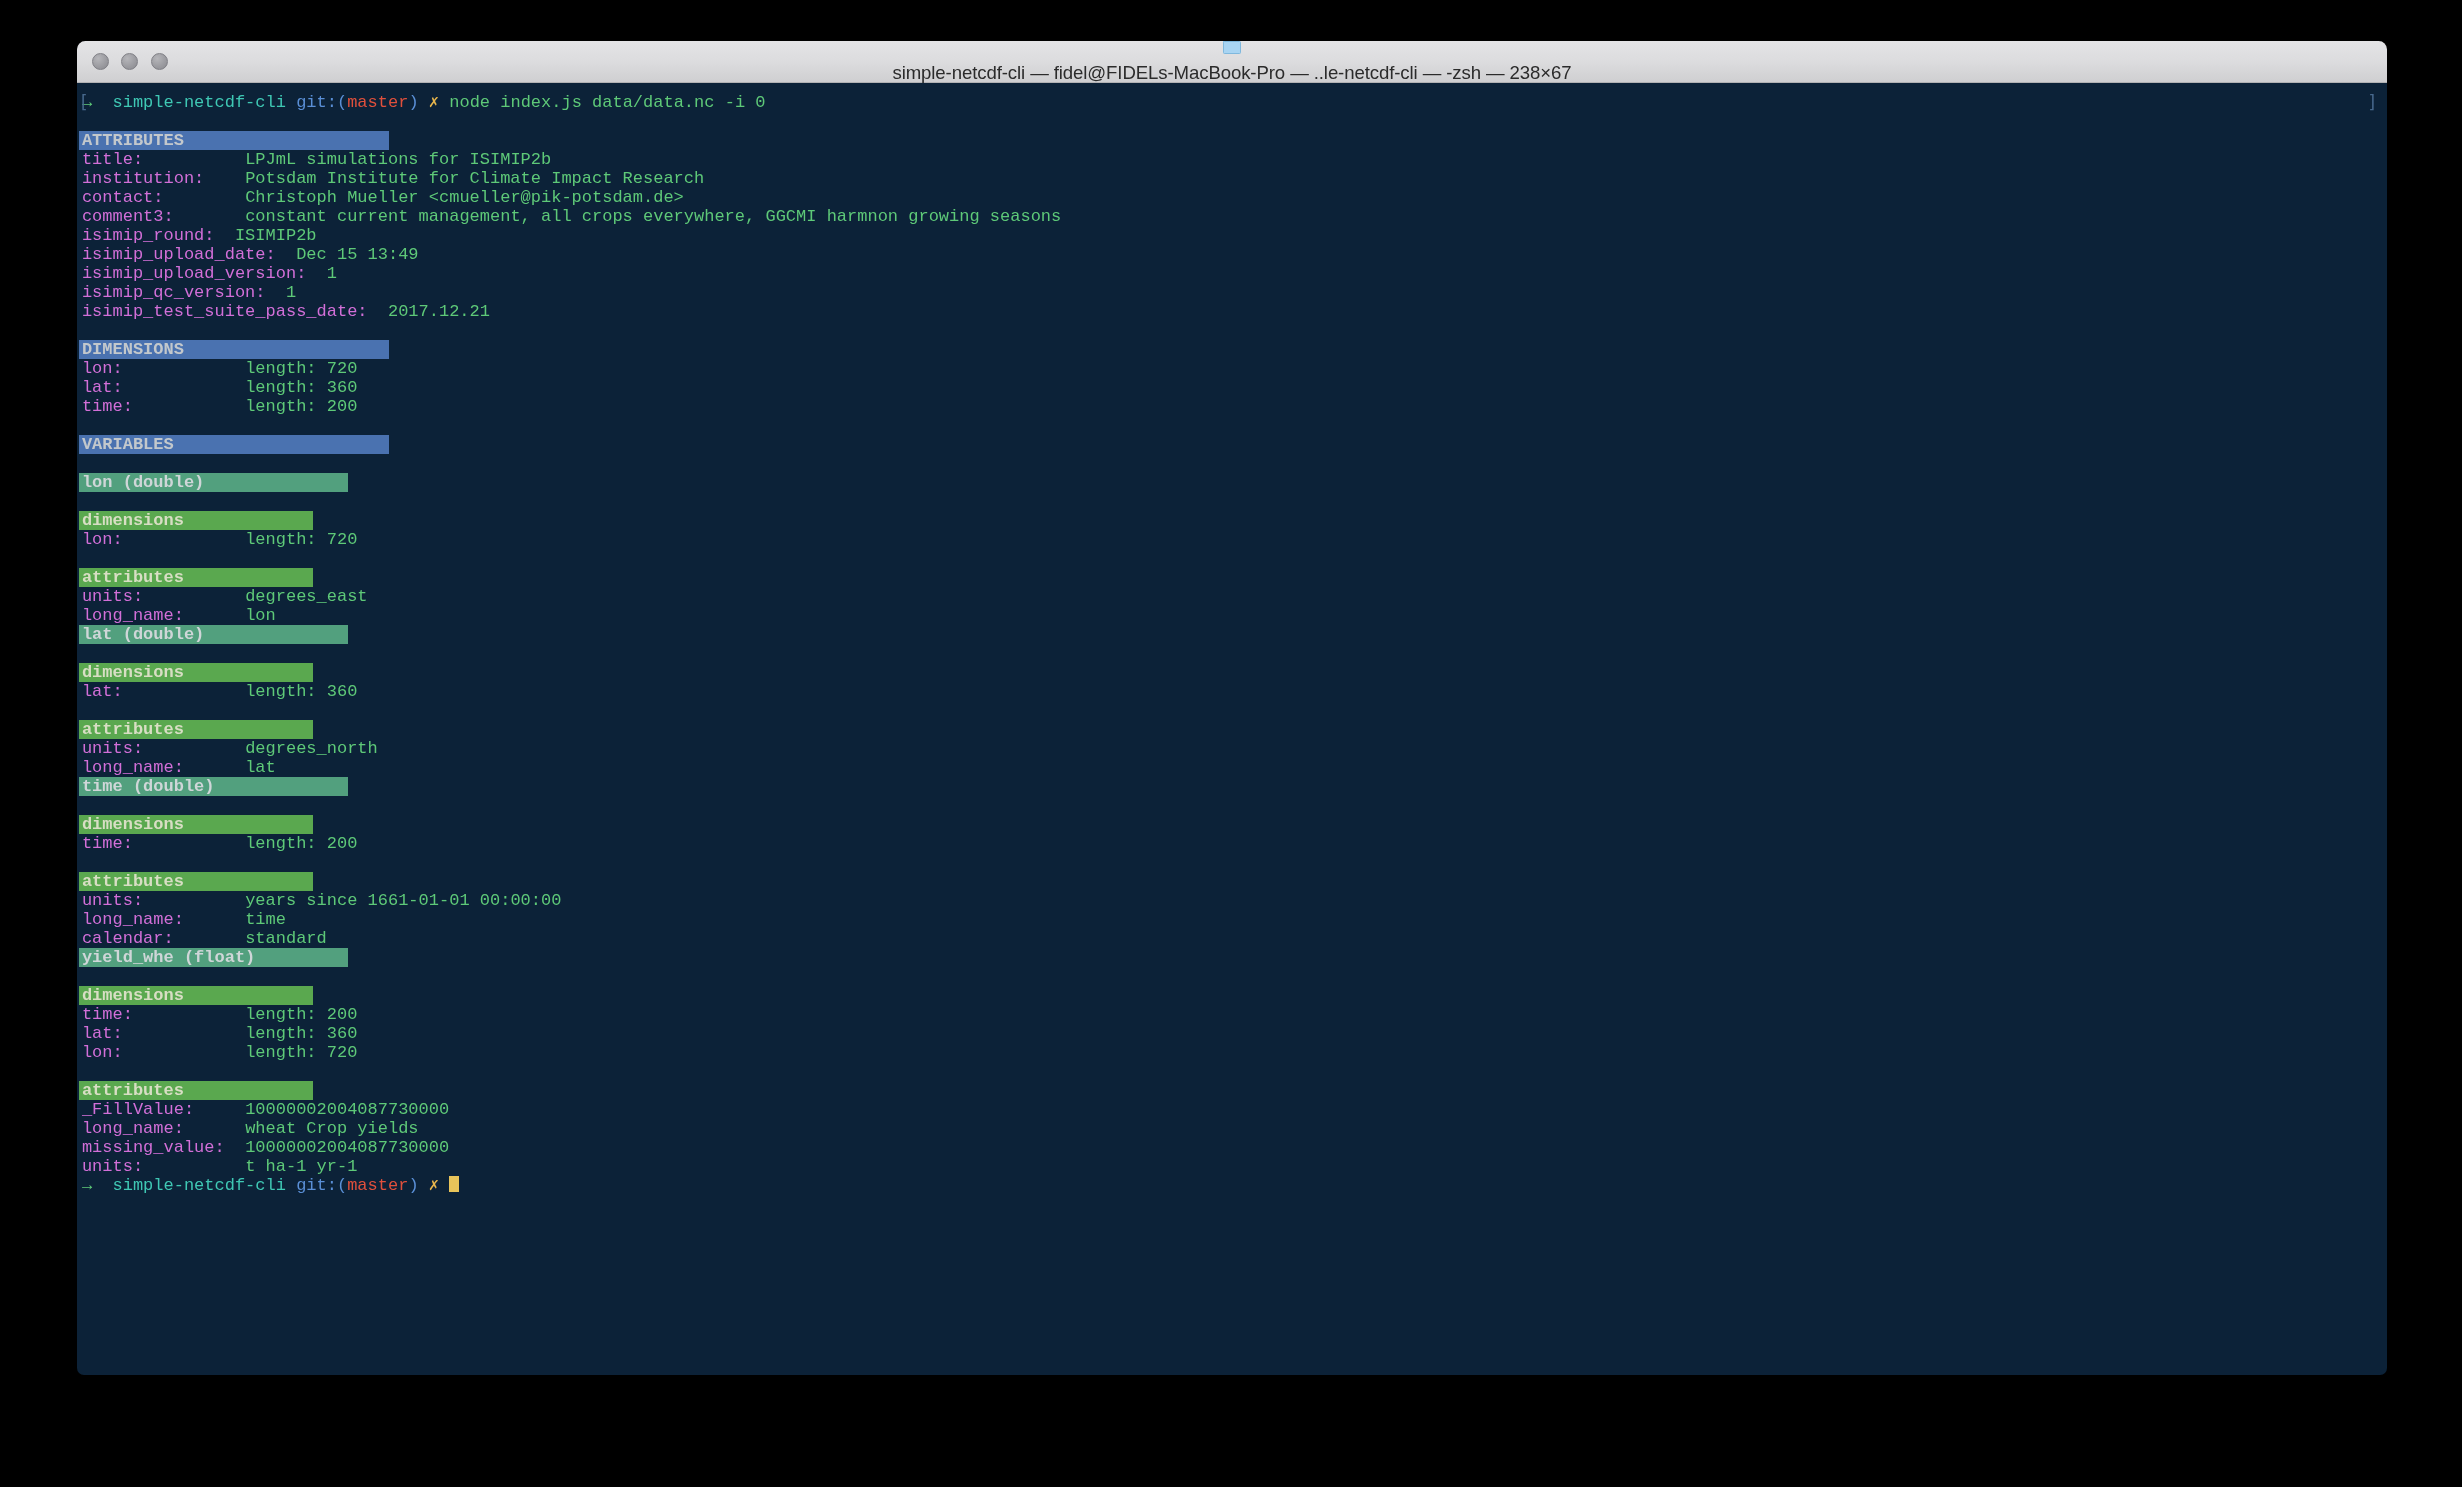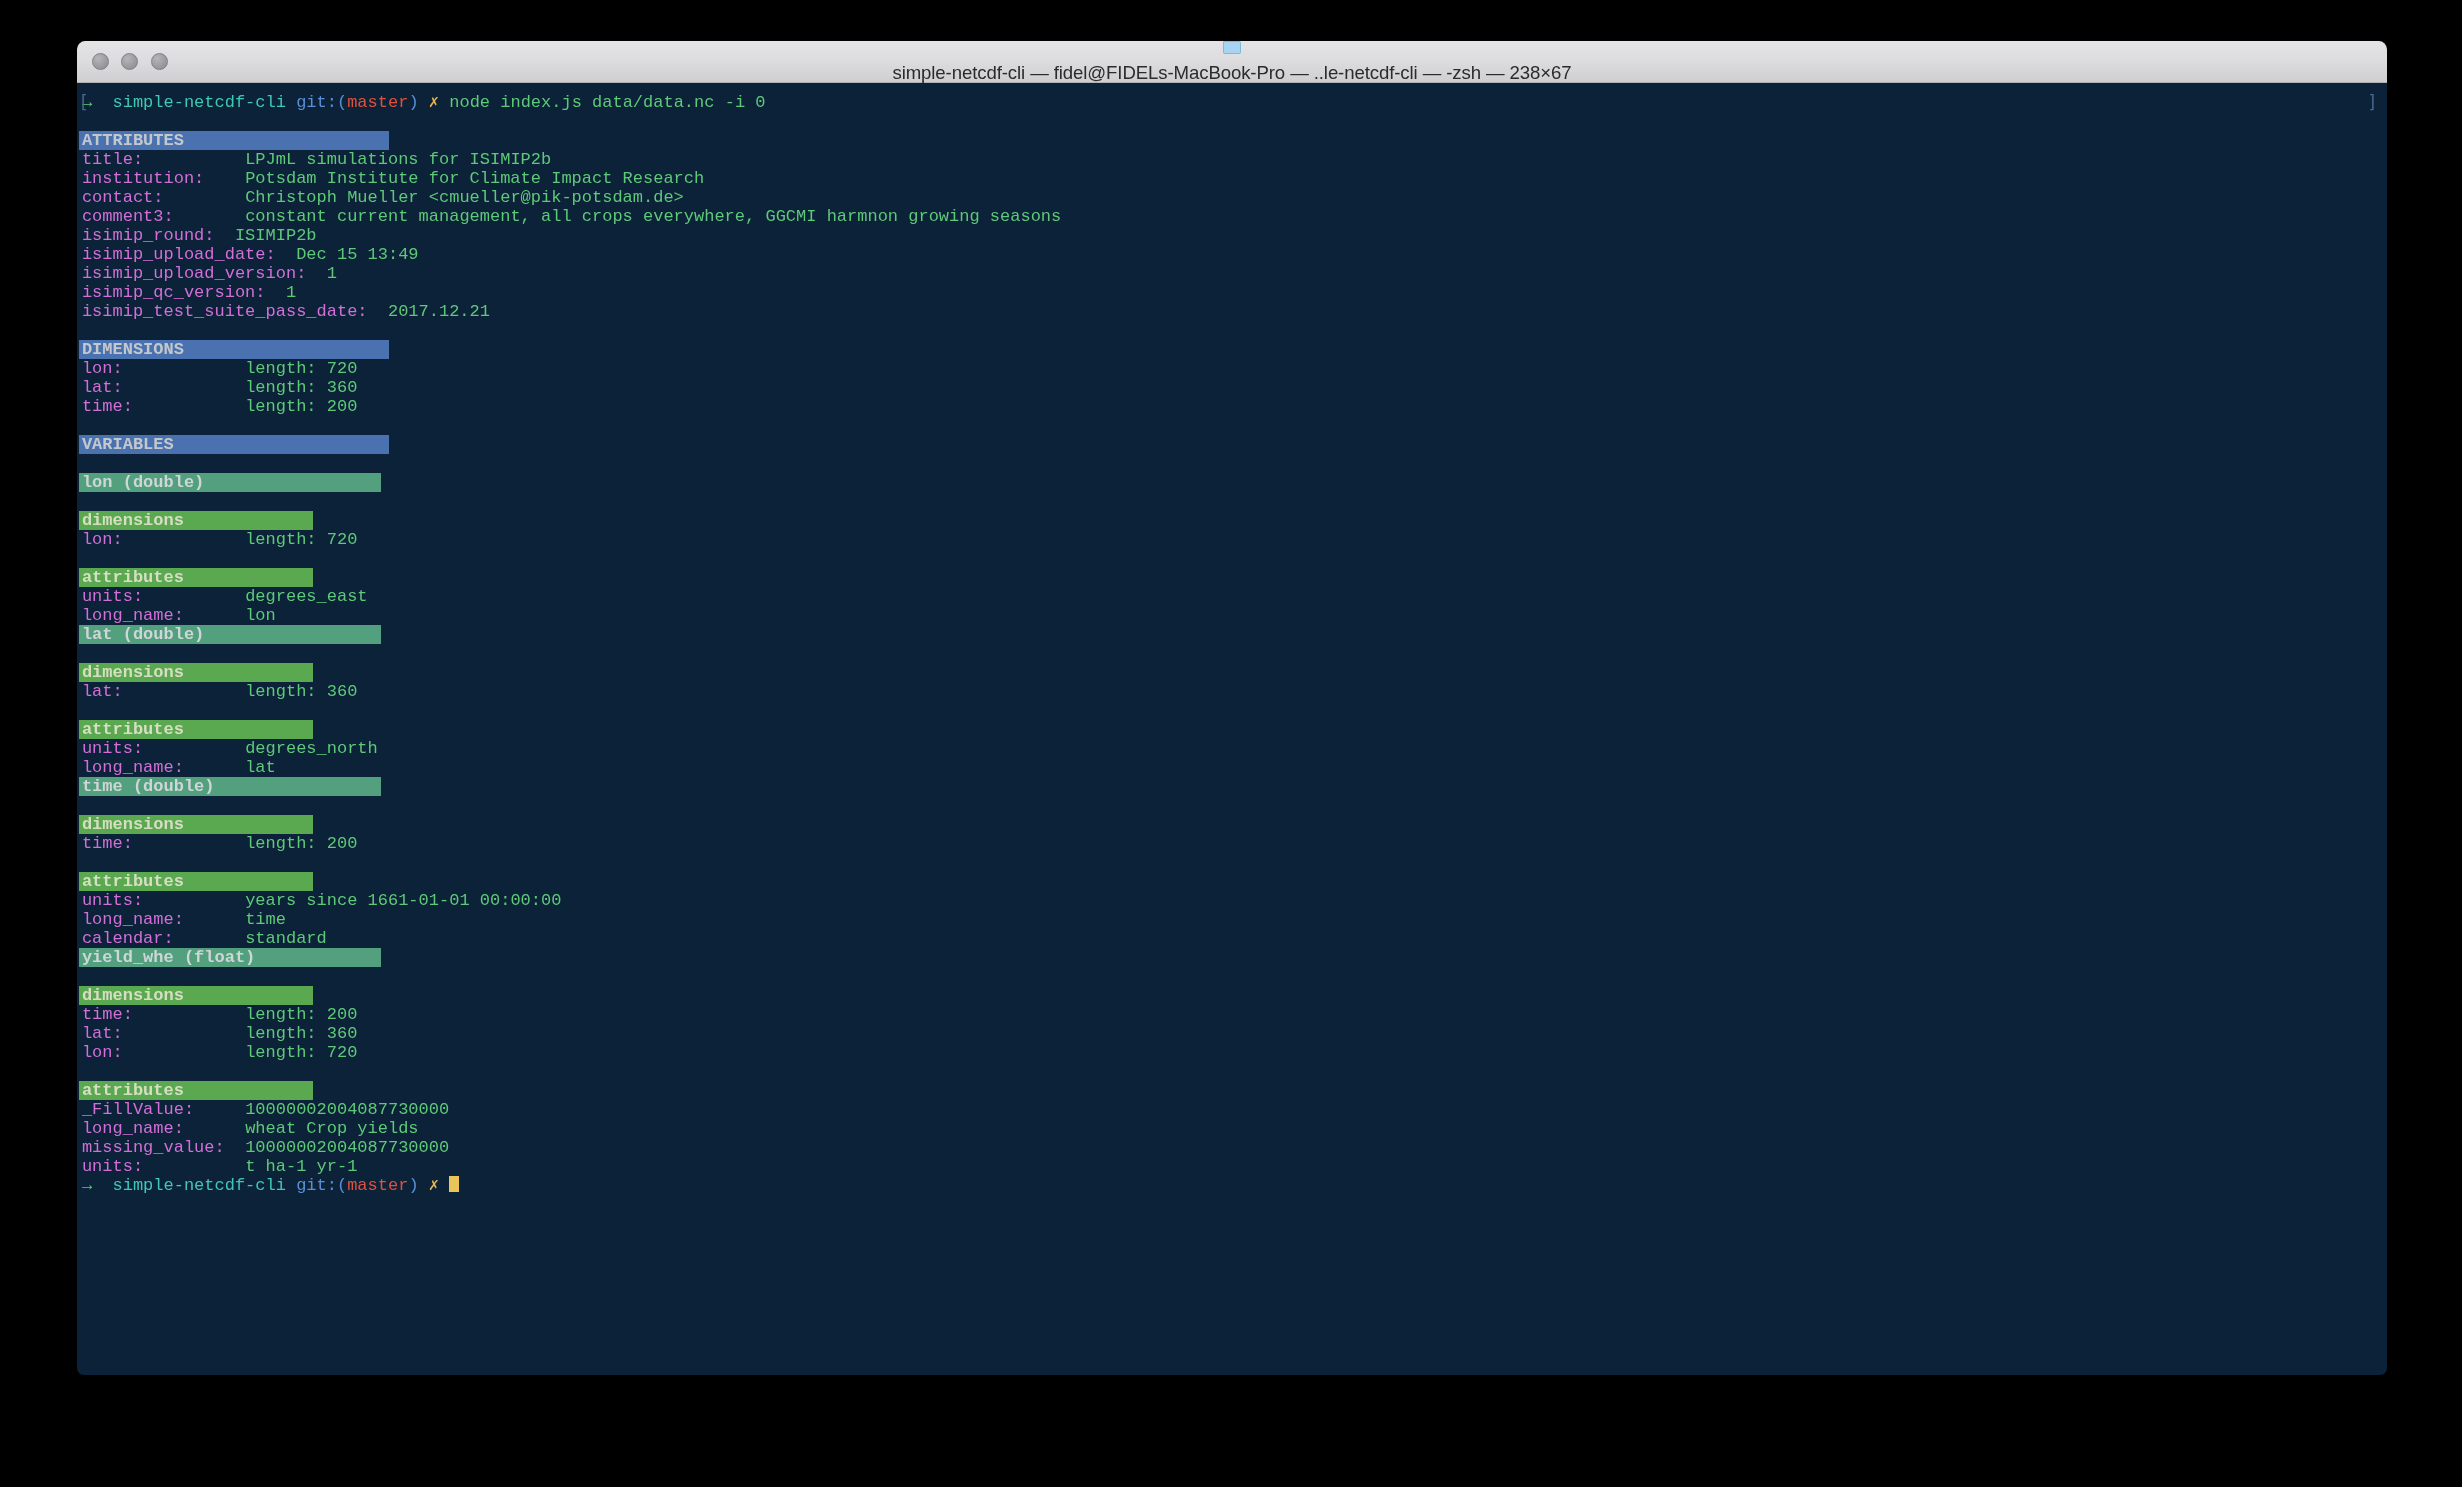--- a/index.html
+++ b/index.html
@@ -132,21 +132,21 @@
   .bar-variables  { width: 303px; }
 
   .varbar {
     display: inline-block;
     background: #52a07e;
     color: #cfd6d8;
     font-weight: bold;
     padding: 0 4.1px 0 2.8px;
     line-height: 19px;
     height: 19px;
-    width: 302px;
+    width: 269px;
     box-sizing: border-box;
     vertical-align: top;
   }
   .subbar {
     display: inline-block;
     background: #5aa84f;
     color: #d8dec4;
     font-weight: bold;
     padding: 0 4.1px 0 2.8px;
     line-height: 19px;

